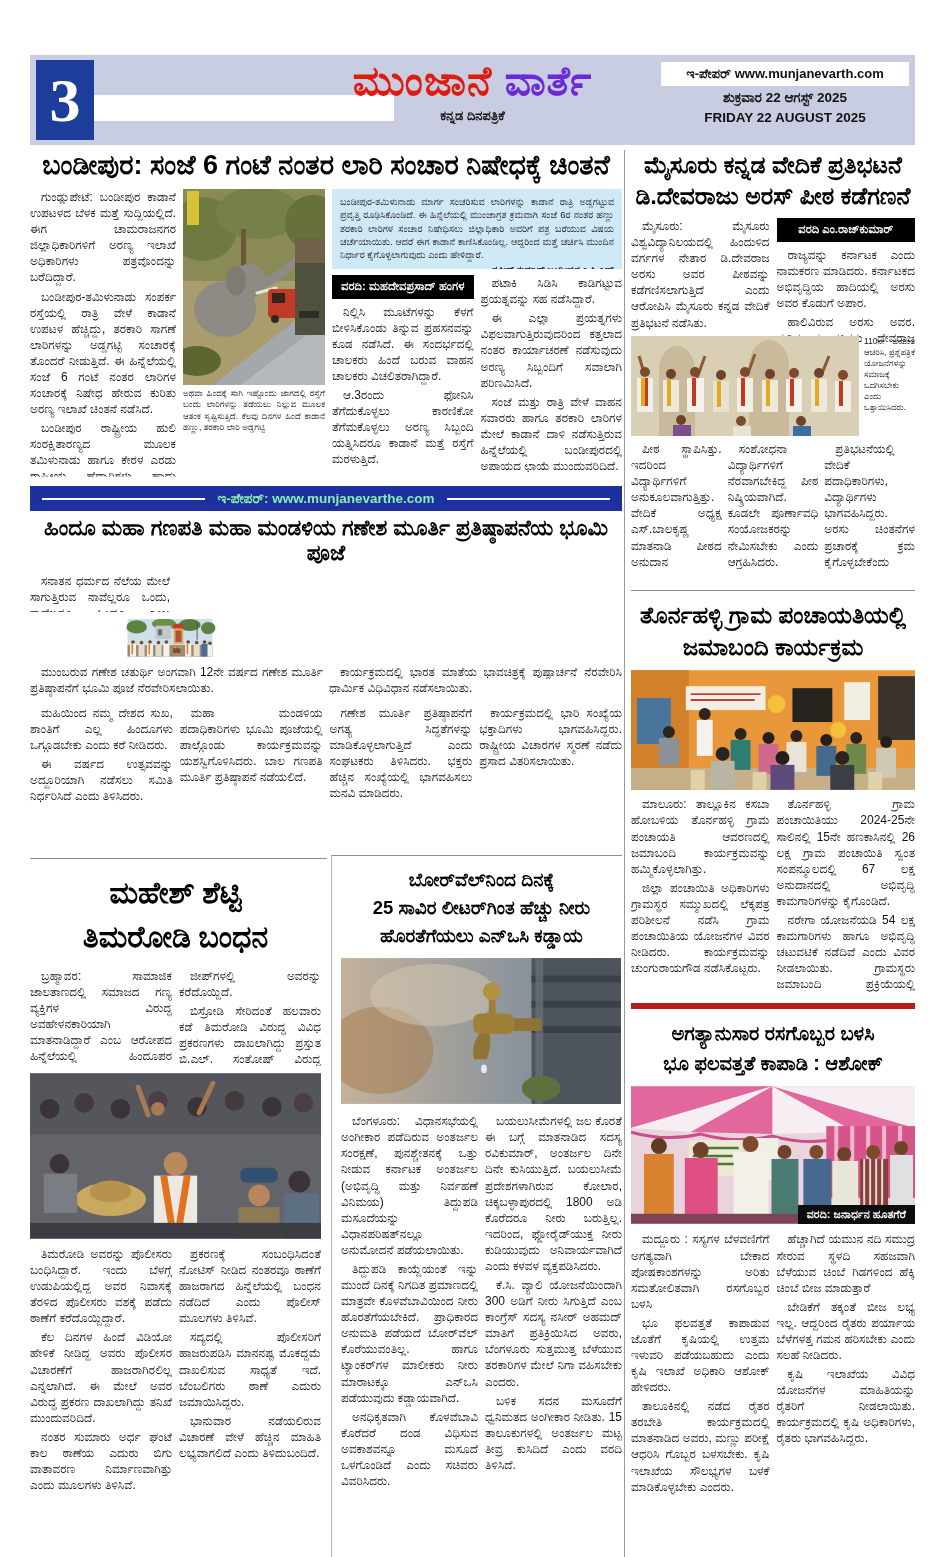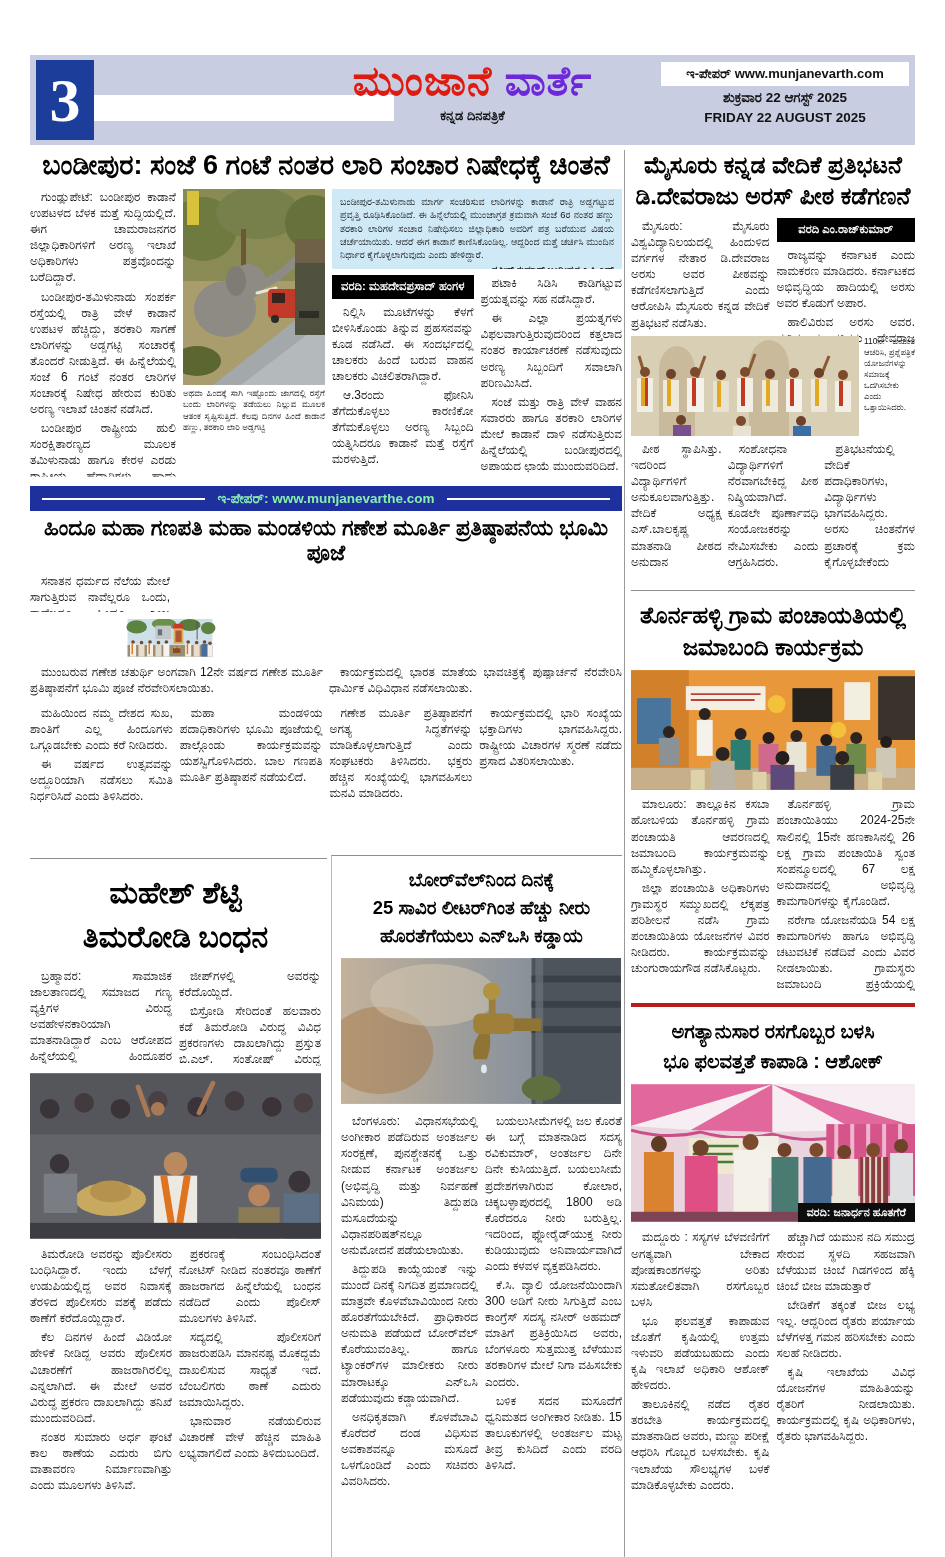--- a/index.html
+++ b/index.html
@@ -84,21 +84,21 @@
   .m-row2 { display:flex; gap:7px; margin-top:6px; height:300px; }
   .m-row2 > div { flex:1; }
 
   
   .sec-noc { position:absolute; left:331px; top:855px; width:291px; height:702px; border-top:1px solid #8e8e8e; border-left:1px solid #b5b5b5; padding:10px 0 0 9px; overflow:hidden; }
   .sec-noc .headline { font-size:18.5px; line-height:1.5; }
   .n-row { display:flex; gap:7px; margin-top:7px; height:430px; }
   .n-row > div { flex:1; }
 
   
-  .sec-ashok { position:absolute; left:631px; top:1003px; width:284px; height:554px; border-top:4px solid #b91c1c; padding-top:9px; overflow:hidden; }
+  .sec-ashok { position:absolute; left:631px; top:1003px; width:284px; height:554px; border-top:6px solid #b91c1c; padding-top:9px; overflow:hidden; }
   .sec-ashok .headline { font-size:19.5px; line-height:1.55; }
   .a-pwrap { position:relative; margin-top:8px; }
   .a-byline { position:absolute; right:0; bottom:0; background:#0d0d0d; color:#fff; font-weight:bold; font-size:11px; padding:3px 9px; }
   .a-row { display:flex; gap:7px; margin-top:7px; height:300px; }
   .a-row > div { flex:1; }
 </style>
 </head>
 <body>
 
 <div class="page">

